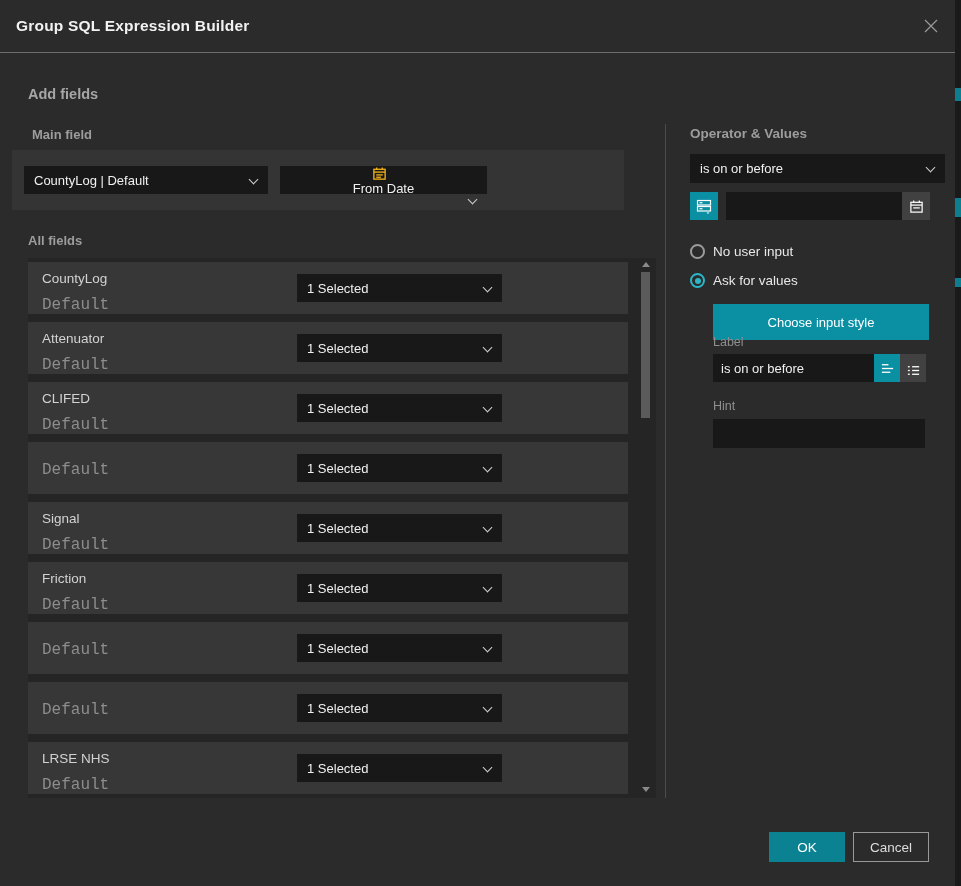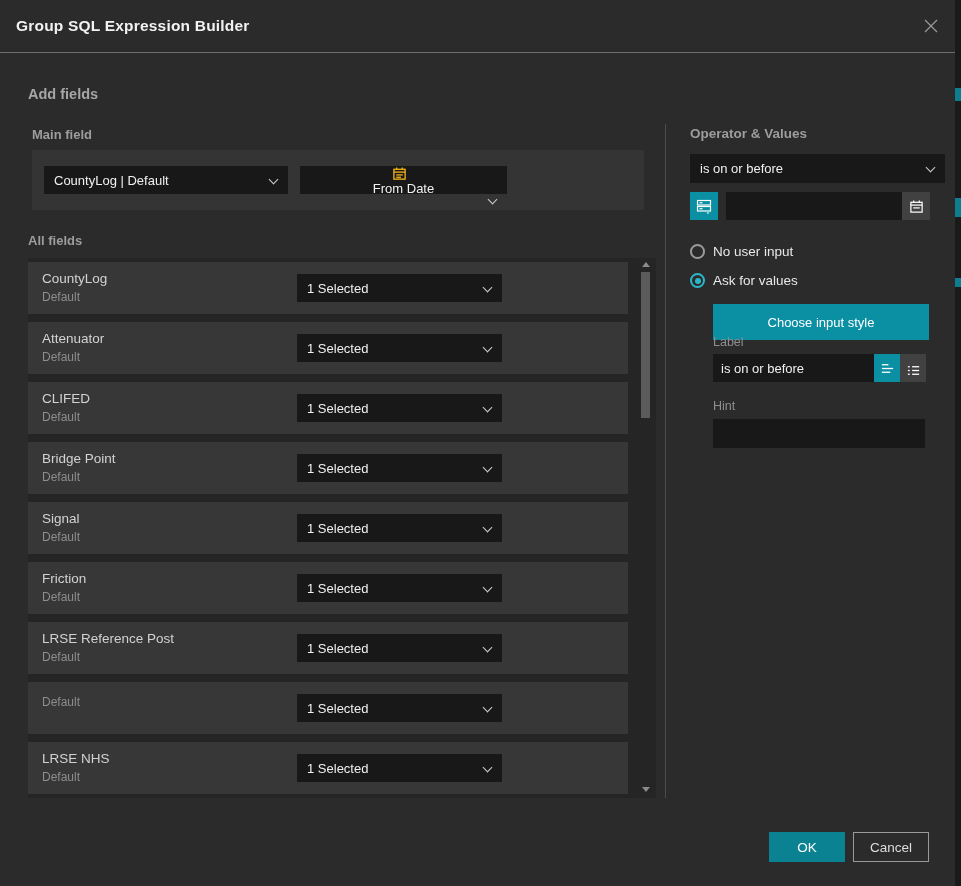--- a/index.html
+++ b/index.html
@@ -22,29 +22,29 @@
   
   .h-add{position:absolute;left:28px;top:86px;font-size:14.5px;font-weight:bold;color:#a6a6a6;}
   .h-main{position:absolute;left:32px;top:127px;font-size:13px;font-weight:bold;color:#9d9d9d;}
   .h-all{position:absolute;left:28px;top:233px;font-size:13px;font-weight:bold;color:#9d9d9d;}
   .h-op{position:absolute;left:690px;top:126px;font-size:13.5px;font-weight:bold;color:#9d9d9d;}
   
   .select{display:flex;align-items:center;background:#181818;color:#f0f0f0;font-size:13px;padding:0 10px;box-sizing:border-box;cursor:pointer;}
   .chev{margin-left:auto;width:9px;height:9px;position:relative;flex:0 0 auto;}
   .chev::before{content:"";position:absolute;left:1px;top:0px;width:6px;height:6px;border-right:1.5px solid #cfcfcf;border-bottom:1.5px solid #cfcfcf;transform:rotate(45deg);}
   
-  .main-panel{position:absolute;left:32px;top:150px;width:612px;height:60px;background:#343434;}
+  .main-panel{position:absolute;left:12px;top:150px;width:612px;height:60px;background:#343434;}
   .sel-layer{position:absolute;left:12px;top:16px;width:244px;height:28px;}
   .sel-field{position:absolute;left:268px;top:16px;width:207px;height:28px;flex-direction:column;}
   .sel-field svg{margin-right:8px;flex:0 0 auto;}
   
   .list{position:absolute;left:28px;top:258px;width:628px;height:540px;background:#252525;box-sizing:border-box;padding-top:4px;}
   .field-row{position:relative;width:600px;height:52px;background:#373737;margin-bottom:8px;box-sizing:border-box;padding:9px 8px 0 14px;}
   .field-name{font-size:13.5px;color:#d2d2d2;}
-  .field-sub{font-size:12px;color:#8d8d8d;margin-top:4px;}
+  .field-sub{font-size:16px;color:#8d8d8d;margin-top:10px;font-family:Liberation Mono, monospace;}
   .row-select{position:absolute;left:269px;top:12px;width:205px;height:28px;}
   
   .sbar{position:absolute;left:613px;top:2px;width:10px;height:534px;}
   .sarrow{position:absolute;left:1px;width:0;height:0;border-left:4px solid transparent;border-right:4px solid transparent;cursor:pointer;}
   .sarrow.up{top:2px;border-bottom:5px solid #8a8a8a;}
   .sarrow.down{bottom:2px;border-top:5px solid #8a8a8a;}
   .sthumb{position:absolute;left:0;top:12px;width:9px;height:146px;background:#5b5b5b;cursor:pointer;}
   
   .vdiv{position:absolute;left:665px;top:124px;width:1px;height:674px;background:#4c4c4c;}
   
@@ -138,21 +138,20 @@
     <div class="field-row">
       <div class="field-name">CLIFED</div>
       <div class="field-sub">Default</div>
       <div class="select row-select">
         <span>1 Selected</span>
         <span class="chev"></span>
       </div>
     </div>
 
     <div class="field-row">
-      <div class="field-name">Bridge Point</div>
       <div class="field-sub">Default</div>
       <div class="select row-select">
         <span>1 Selected</span>
         <span class="chev"></span>
       </div>
     </div>
 
     <div class="field-row">
       <div class="field-name">Signal</div>
       <div class="field-sub">Default</div>
@@ -165,21 +164,20 @@
     <div class="field-row">
       <div class="field-name">Friction</div>
       <div class="field-sub">Default</div>
       <div class="select row-select">
         <span>1 Selected</span>
         <span class="chev"></span>
       </div>
     </div>
 
     <div class="field-row">
-      <div class="field-name">LRSE Reference Post</div>
       <div class="field-sub">Default</div>
       <div class="select row-select">
         <span>1 Selected</span>
         <span class="chev"></span>
       </div>
     </div>
 
     <div class="field-row">
       <div class="field-sub">Default</div>
       <div class="select row-select">

